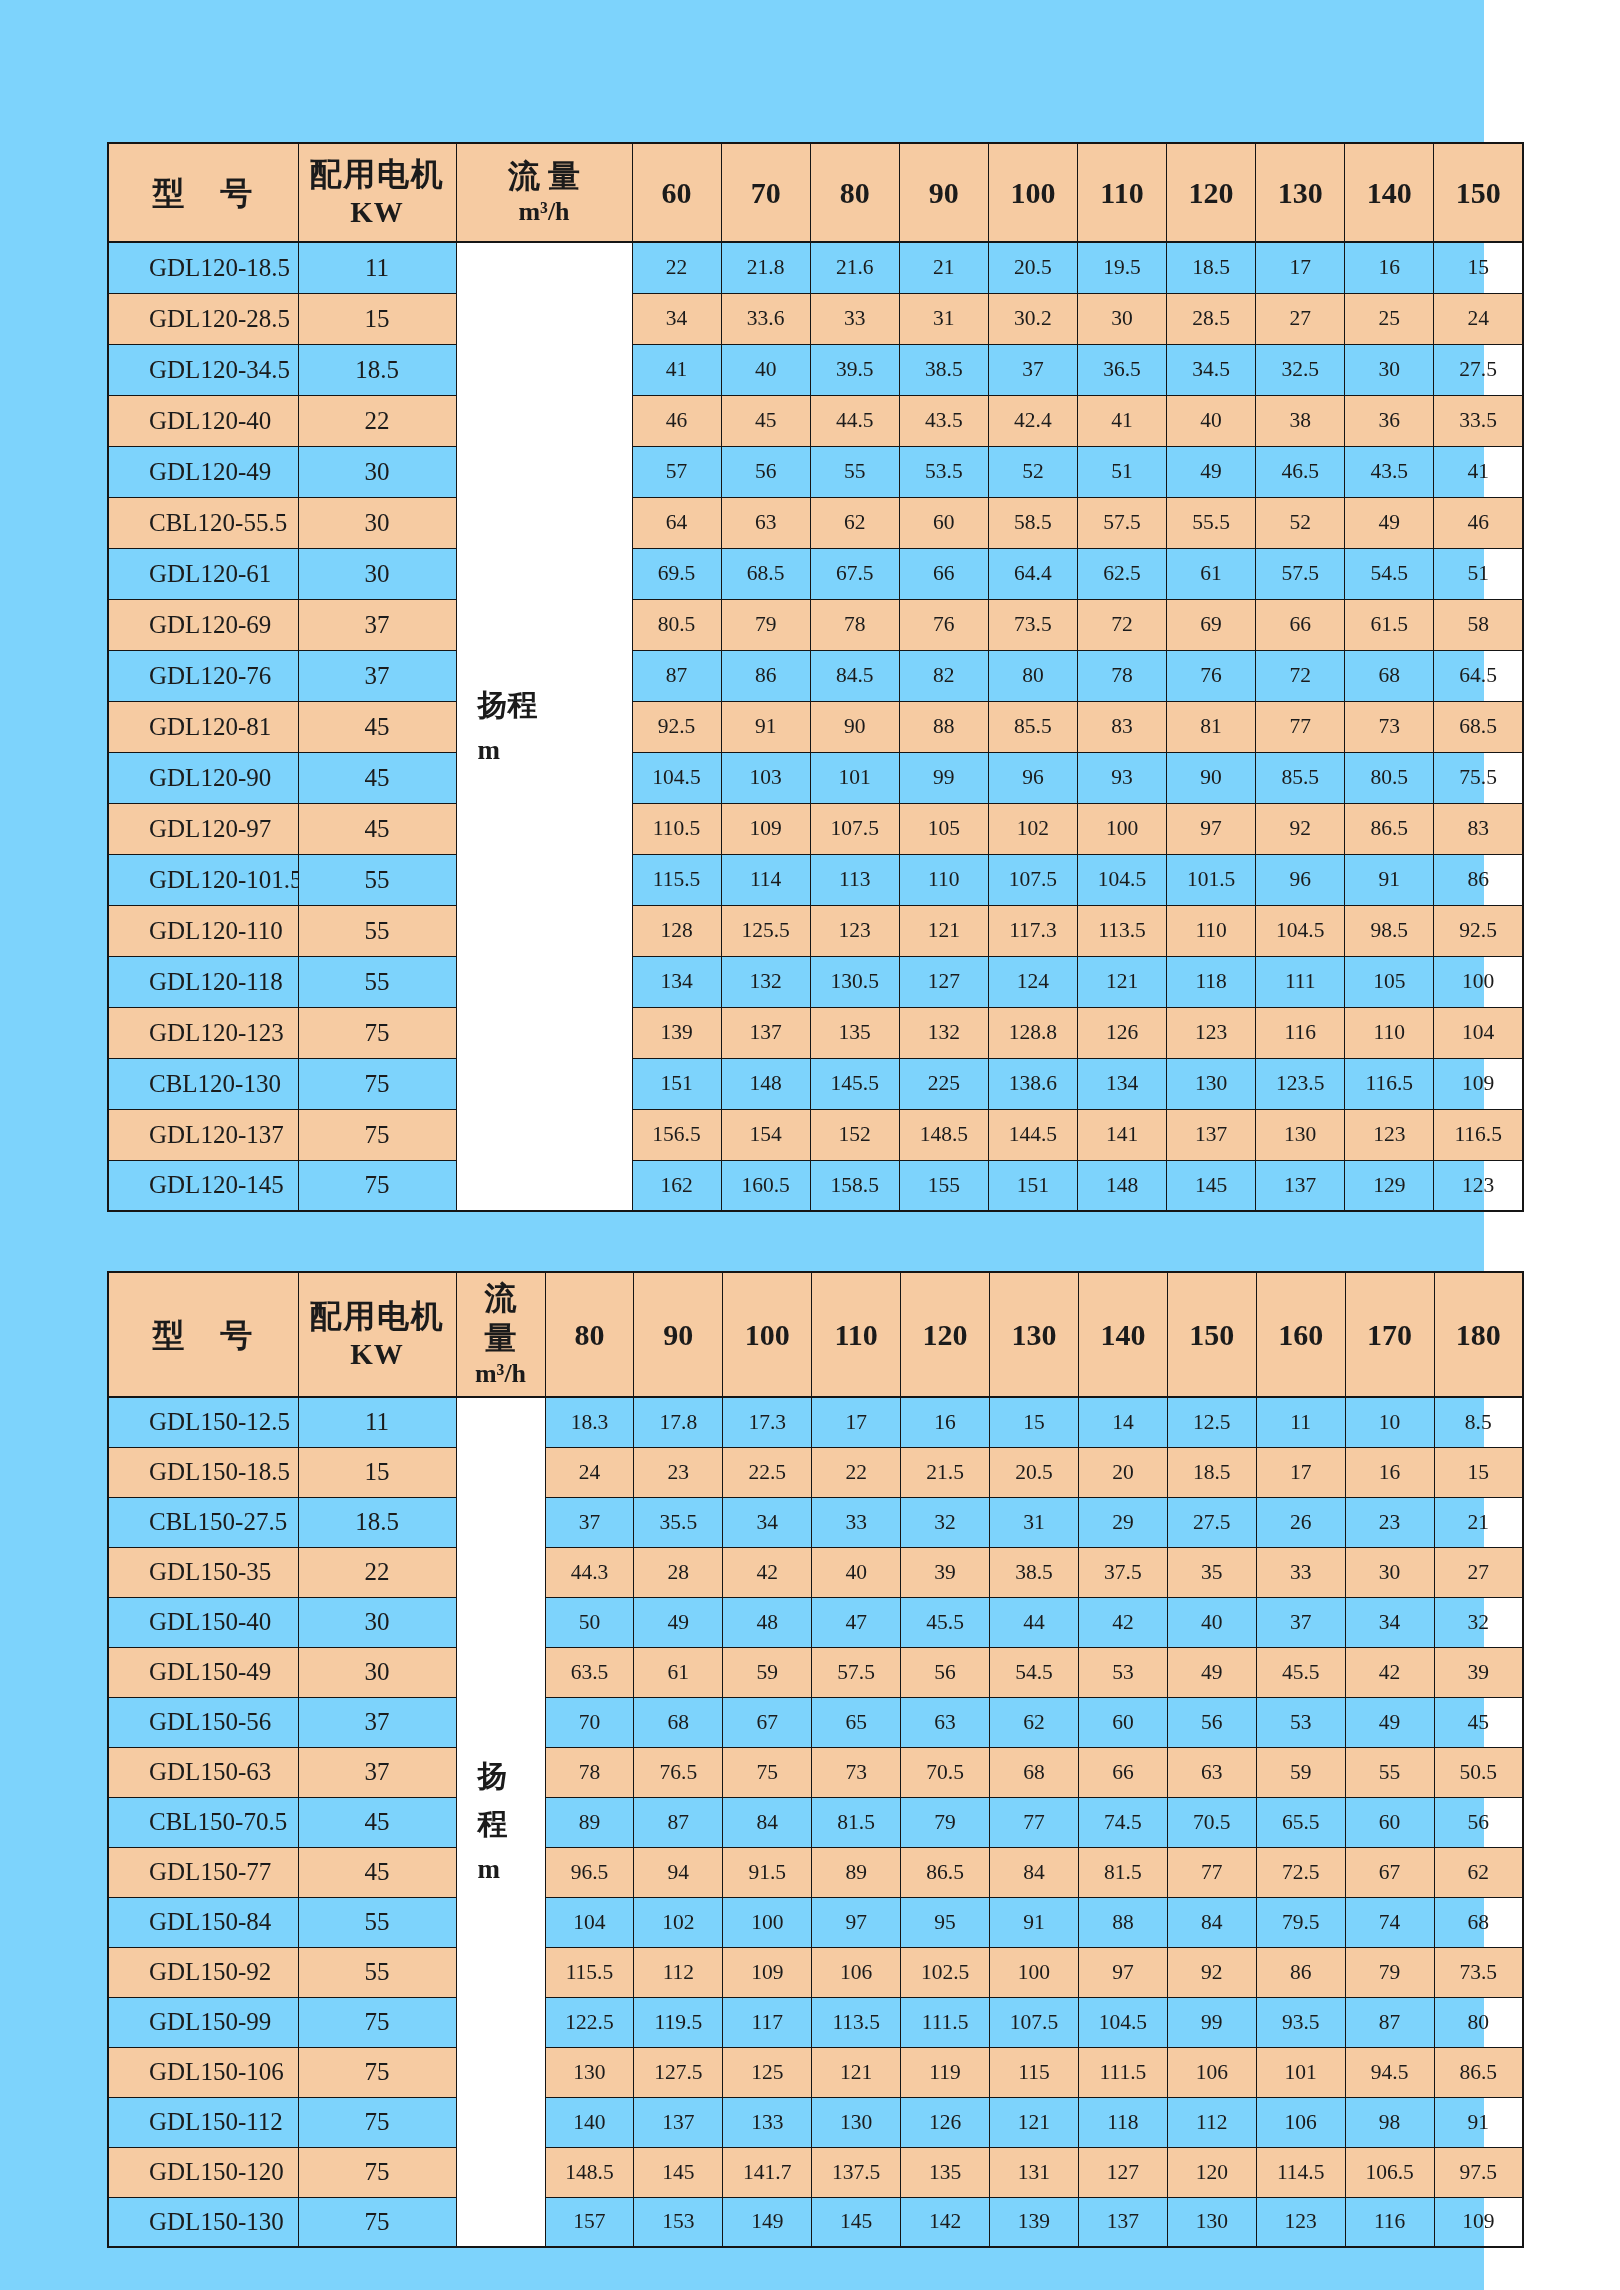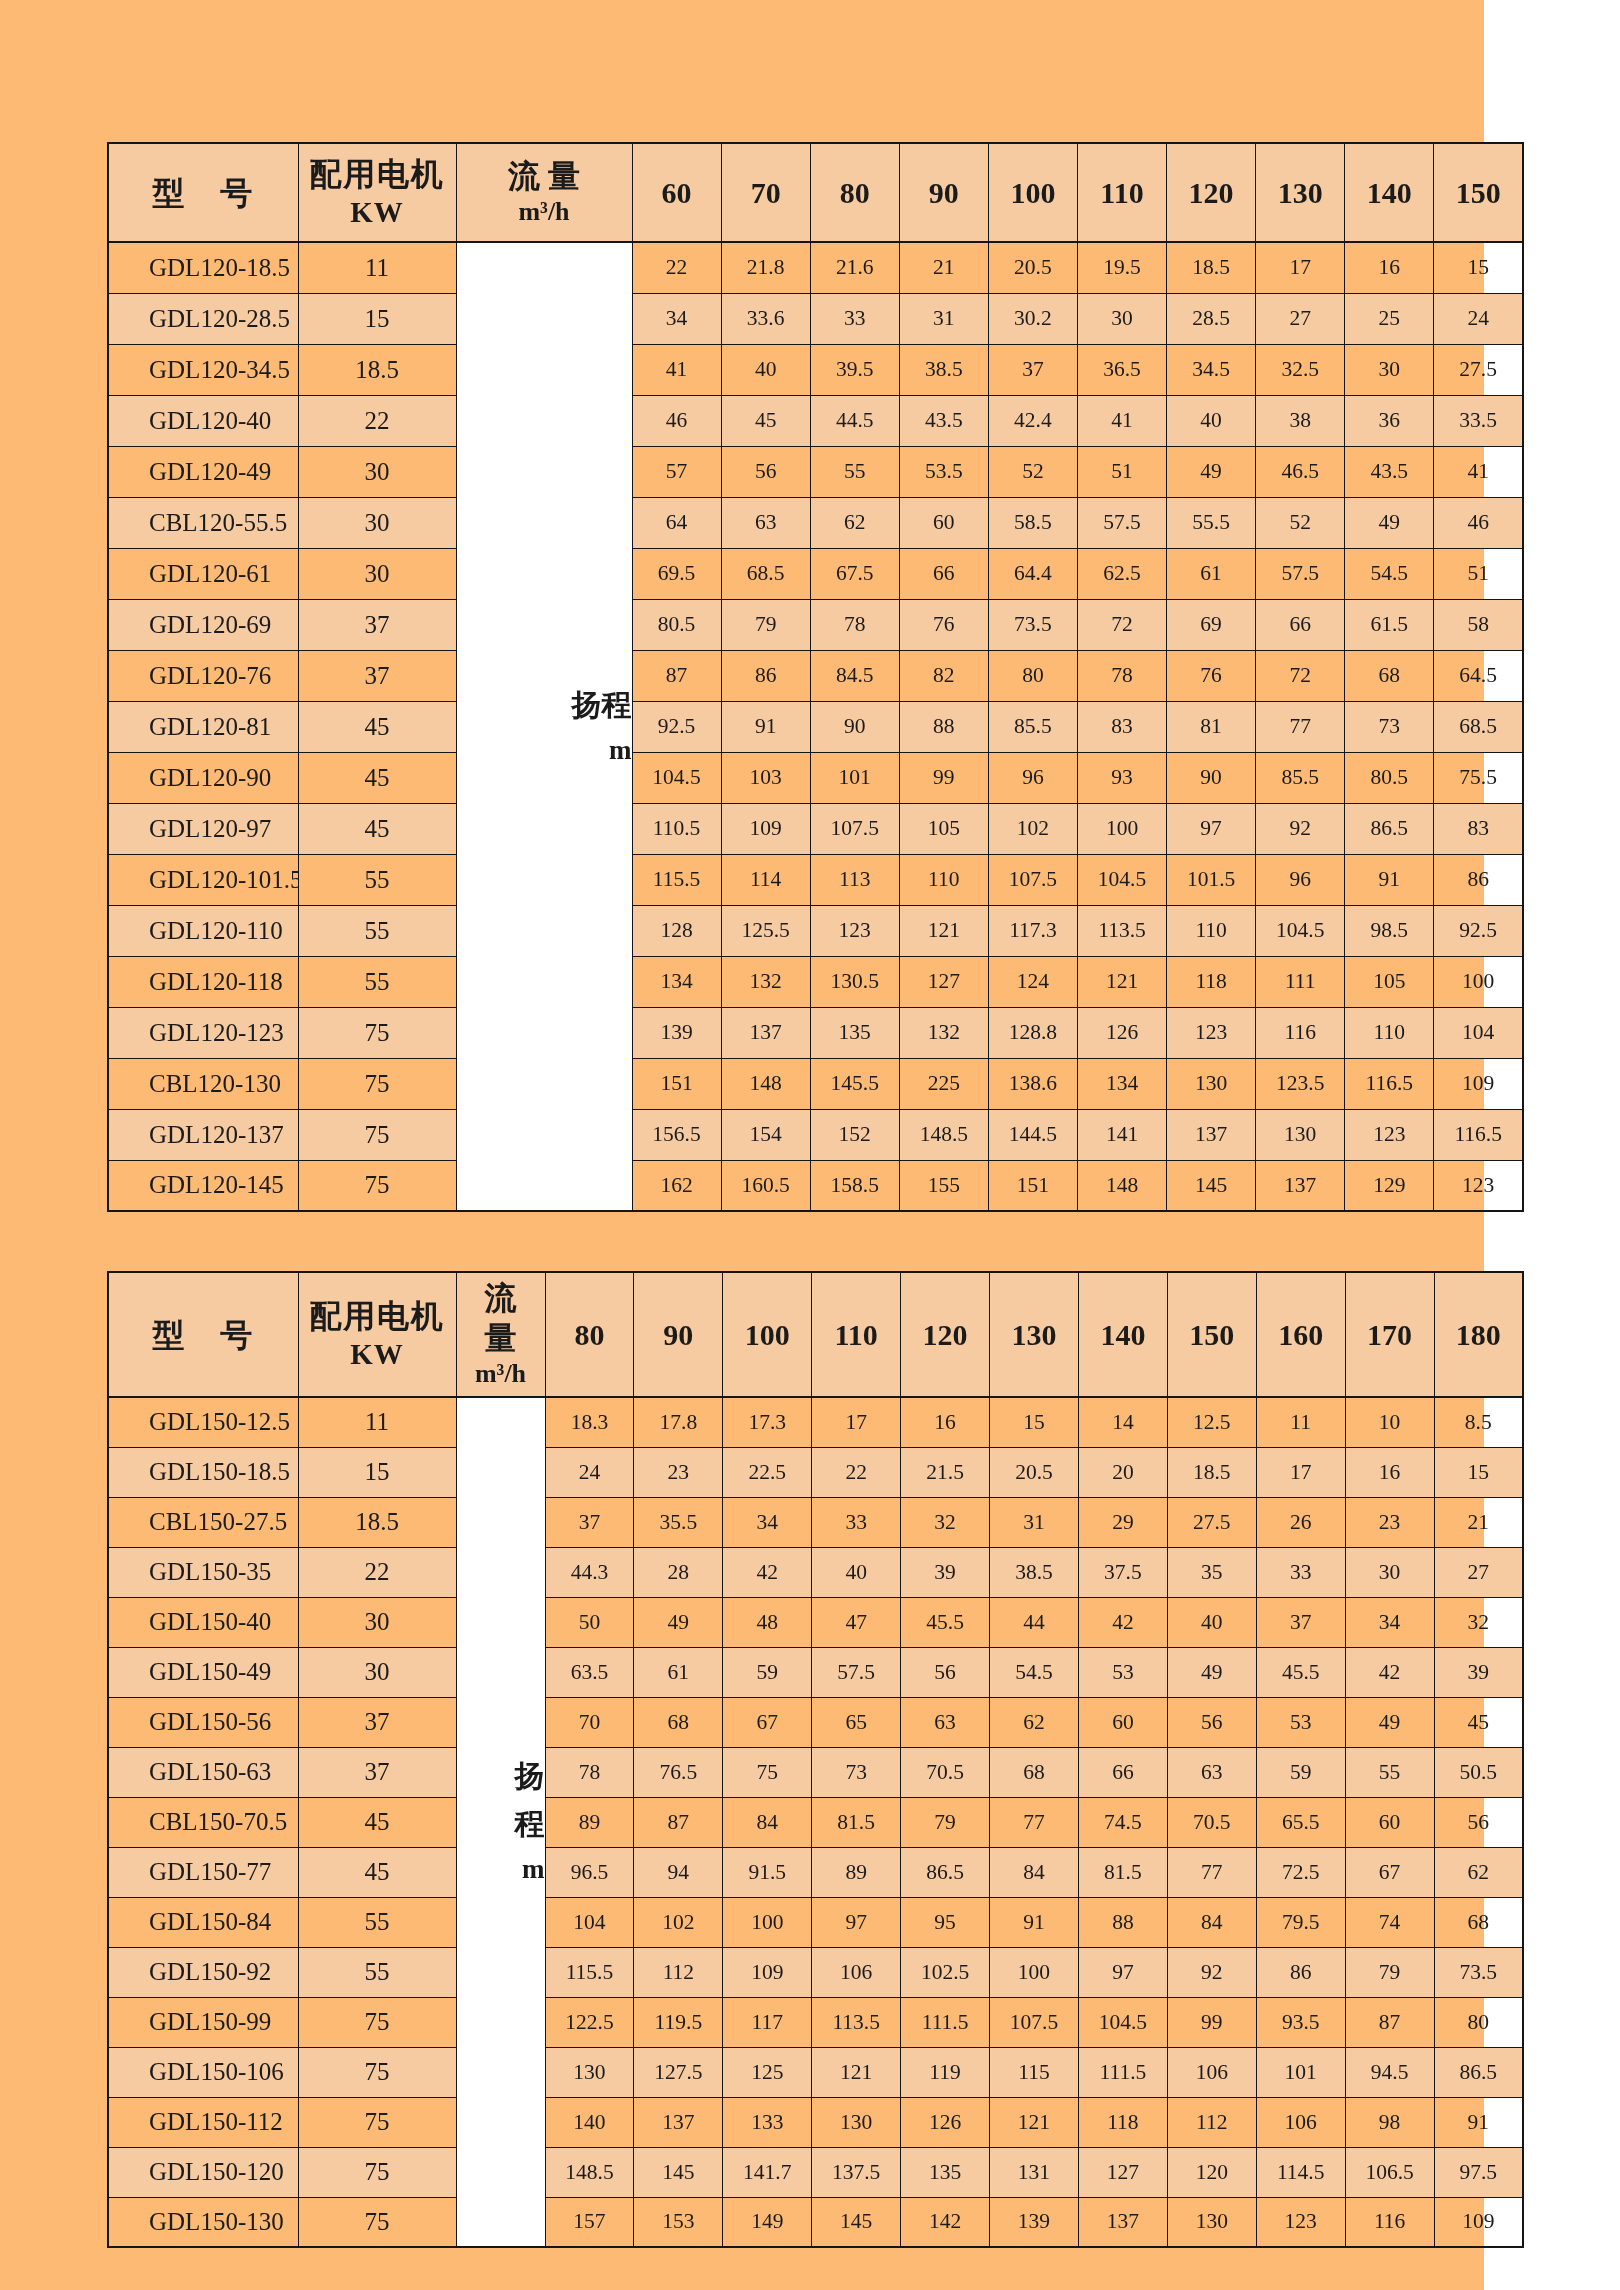--- a/index.html
+++ b/index.html
@@ -1,20 +1,20 @@
 <!DOCTYPE html>
 <html style="font-size:14.3px"><head>
 <meta charset="utf-8">
 <style>
   html, body { margin: 0; padding: 0; background: #ffffff; }
   .sheet {
     position: relative;
     width: 1484px;
     height: 2291px;
-    background: #fdba74;
+    background: #7dd3fc;
     font-family: "Liberation Serif", "DejaVu Serif", serif;
     color: #1b1b1b;
   }
   table.spec {
     position: absolute;
     left: 107px;
     border-collapse: collapse;
     table-layout: fixed;
     width: 1417px;
     border: 2.7px solid #151515;
@@ -34,21 +34,21 @@
   .spec thead th {
     background: #F6CBA2;
     font-weight: 700;
     border-bottom: 2.7px solid #151515;
   }
   #t0 thead tr { height: 99px; }
   #t1 thead tr { height: 125px; }
   #t0 tbody tr { height: 51px; }
   #t1 tbody tr { height: 50px; }
   tr.shade td { background: #F6CBA2; }
-  td.merged-head { background: #ffffff !important; text-align: right; }
+  td.merged-head { background: #ffffff !important; text-align: left; padding-left: 21px; }
   .merged-head div { font-size: 30px; font-weight: 700; line-height: 1.6; }
   .merged-head div.unit { font-size: 27px; }
   .hline { text-align: center; font-size: 32px; line-height: 1.25; letter-spacing: 1.8px; }
   .hline.hsub { font-size: 29px; letter-spacing: 0.9px; }
   .flowlines div { text-align: center; font-size: 32px; line-height: 1.25; }
   .flowlines div.unit { font-size: 26px; font-weight: 700; }
   th.head-num { font-size: 30px; text-align: center; }
   td.cell-model {
     text-align: left;
     padding-left: 40px;

